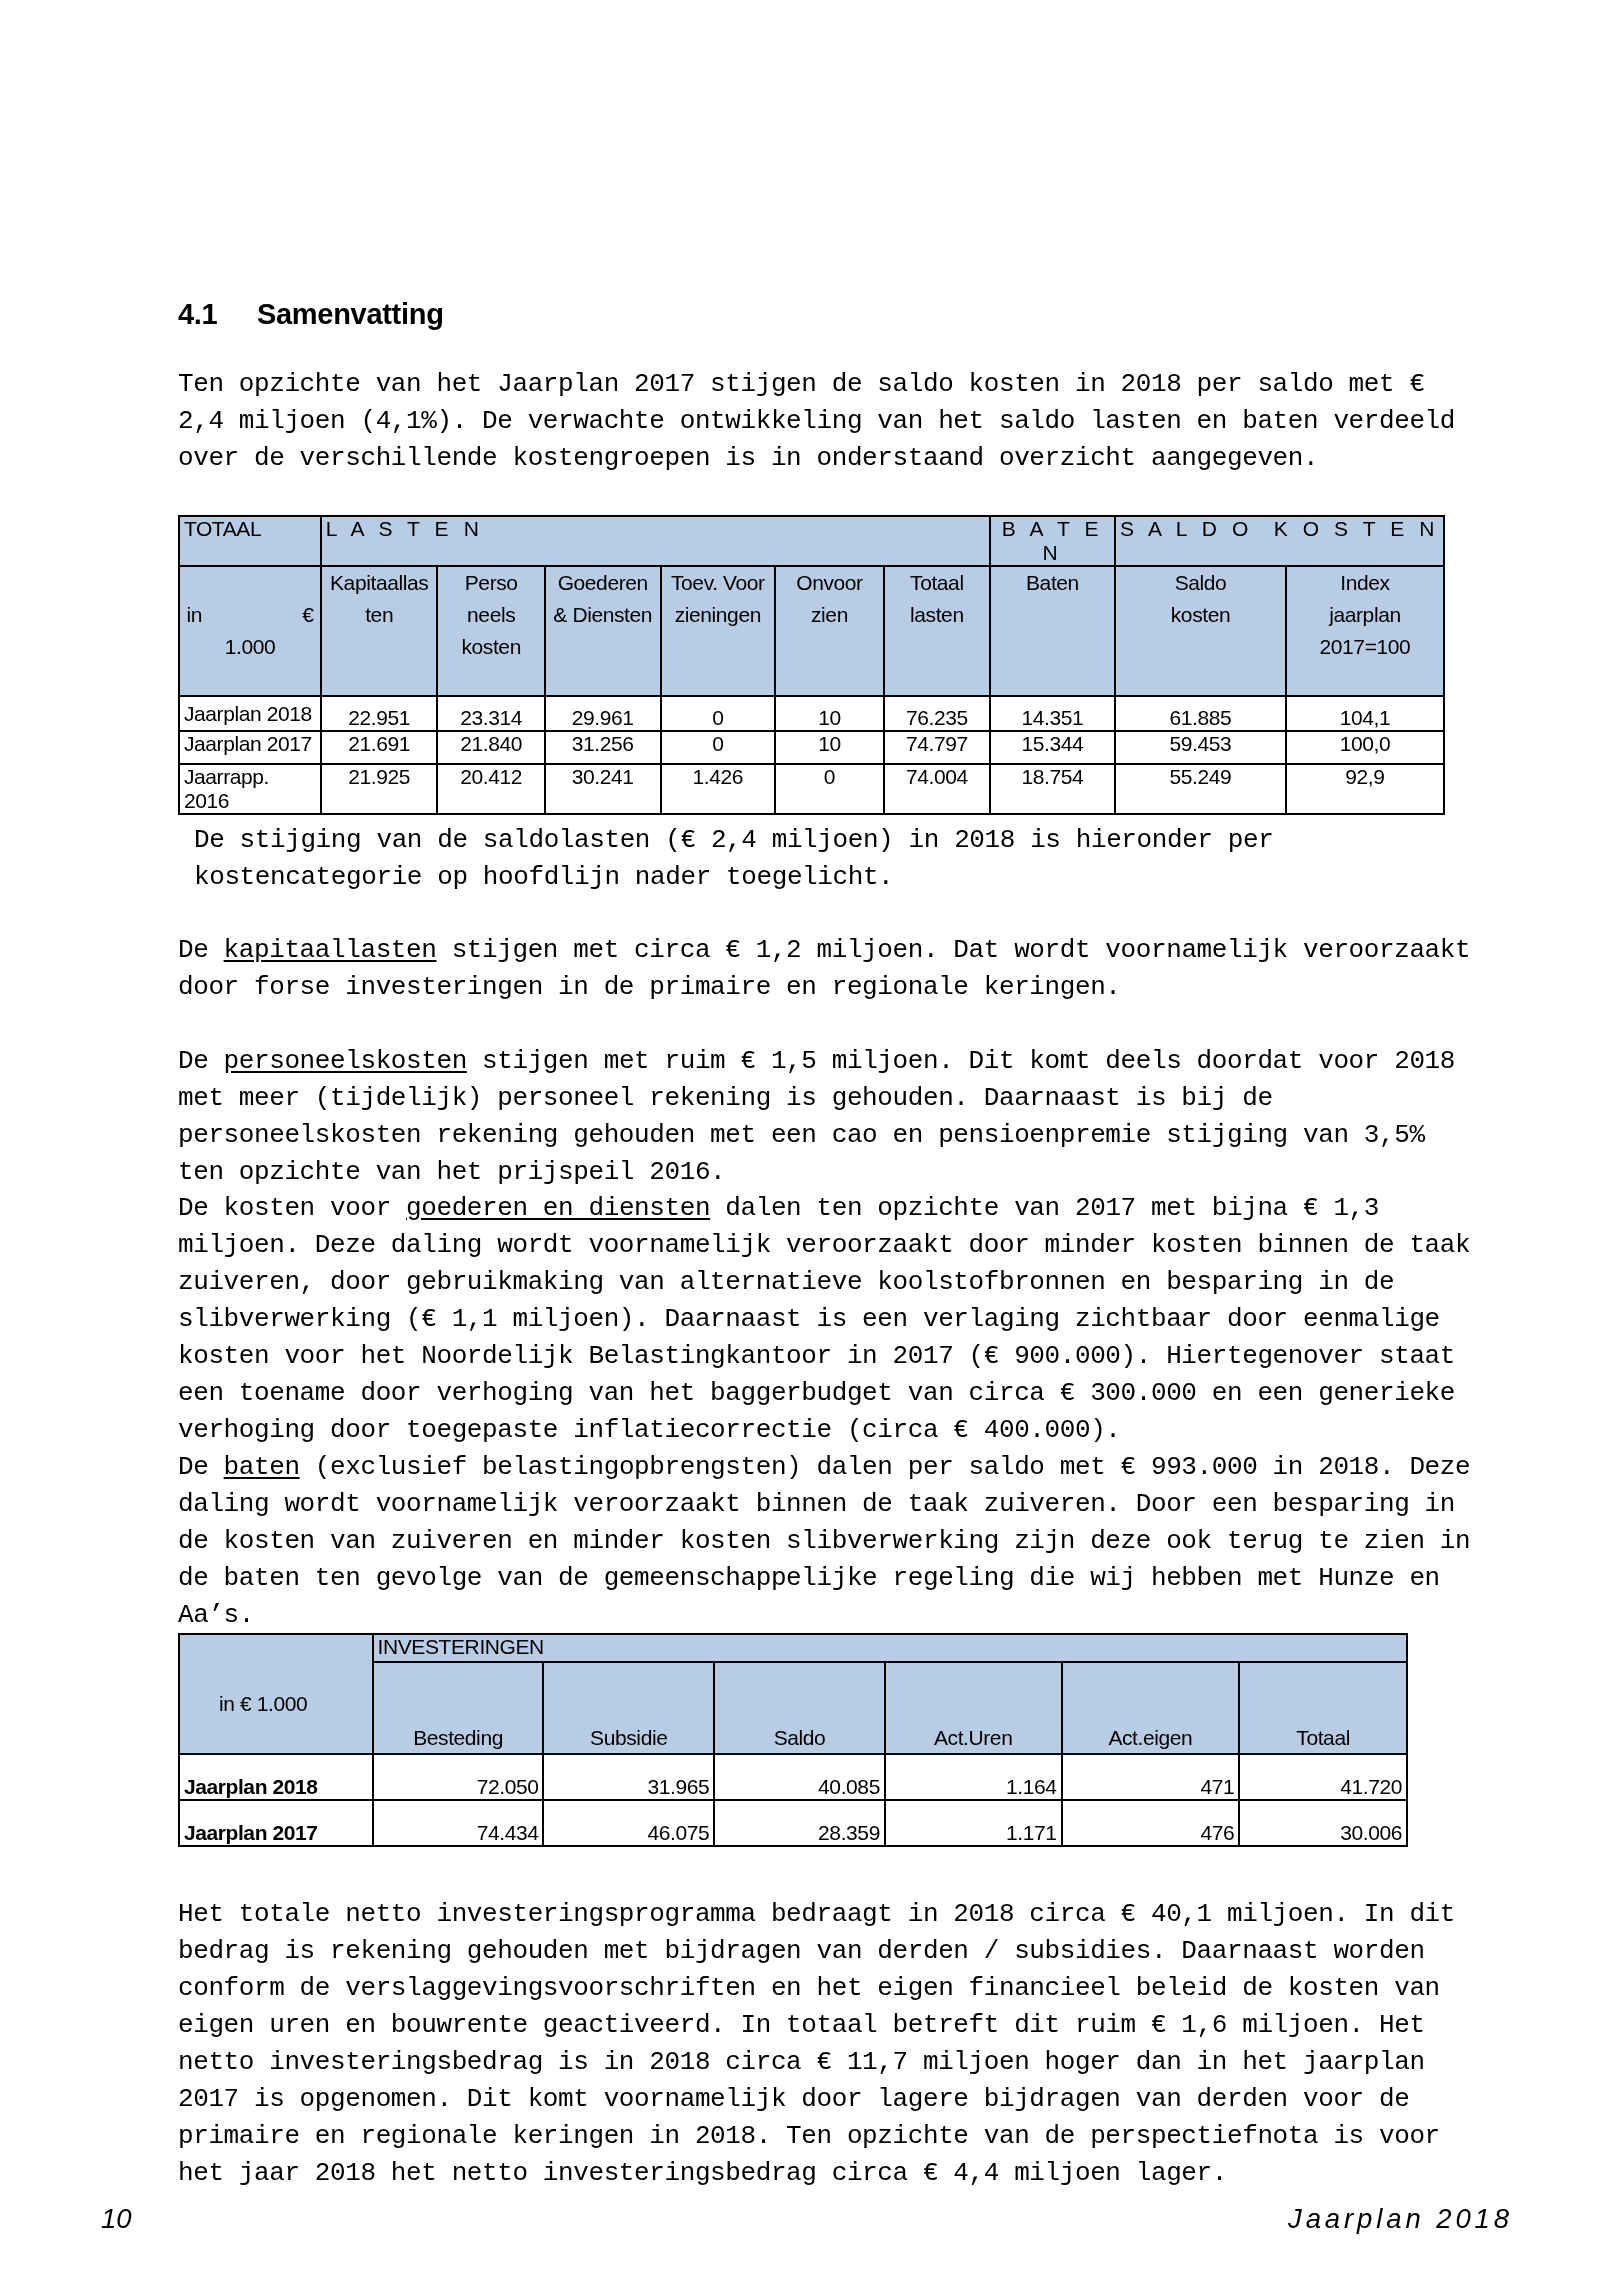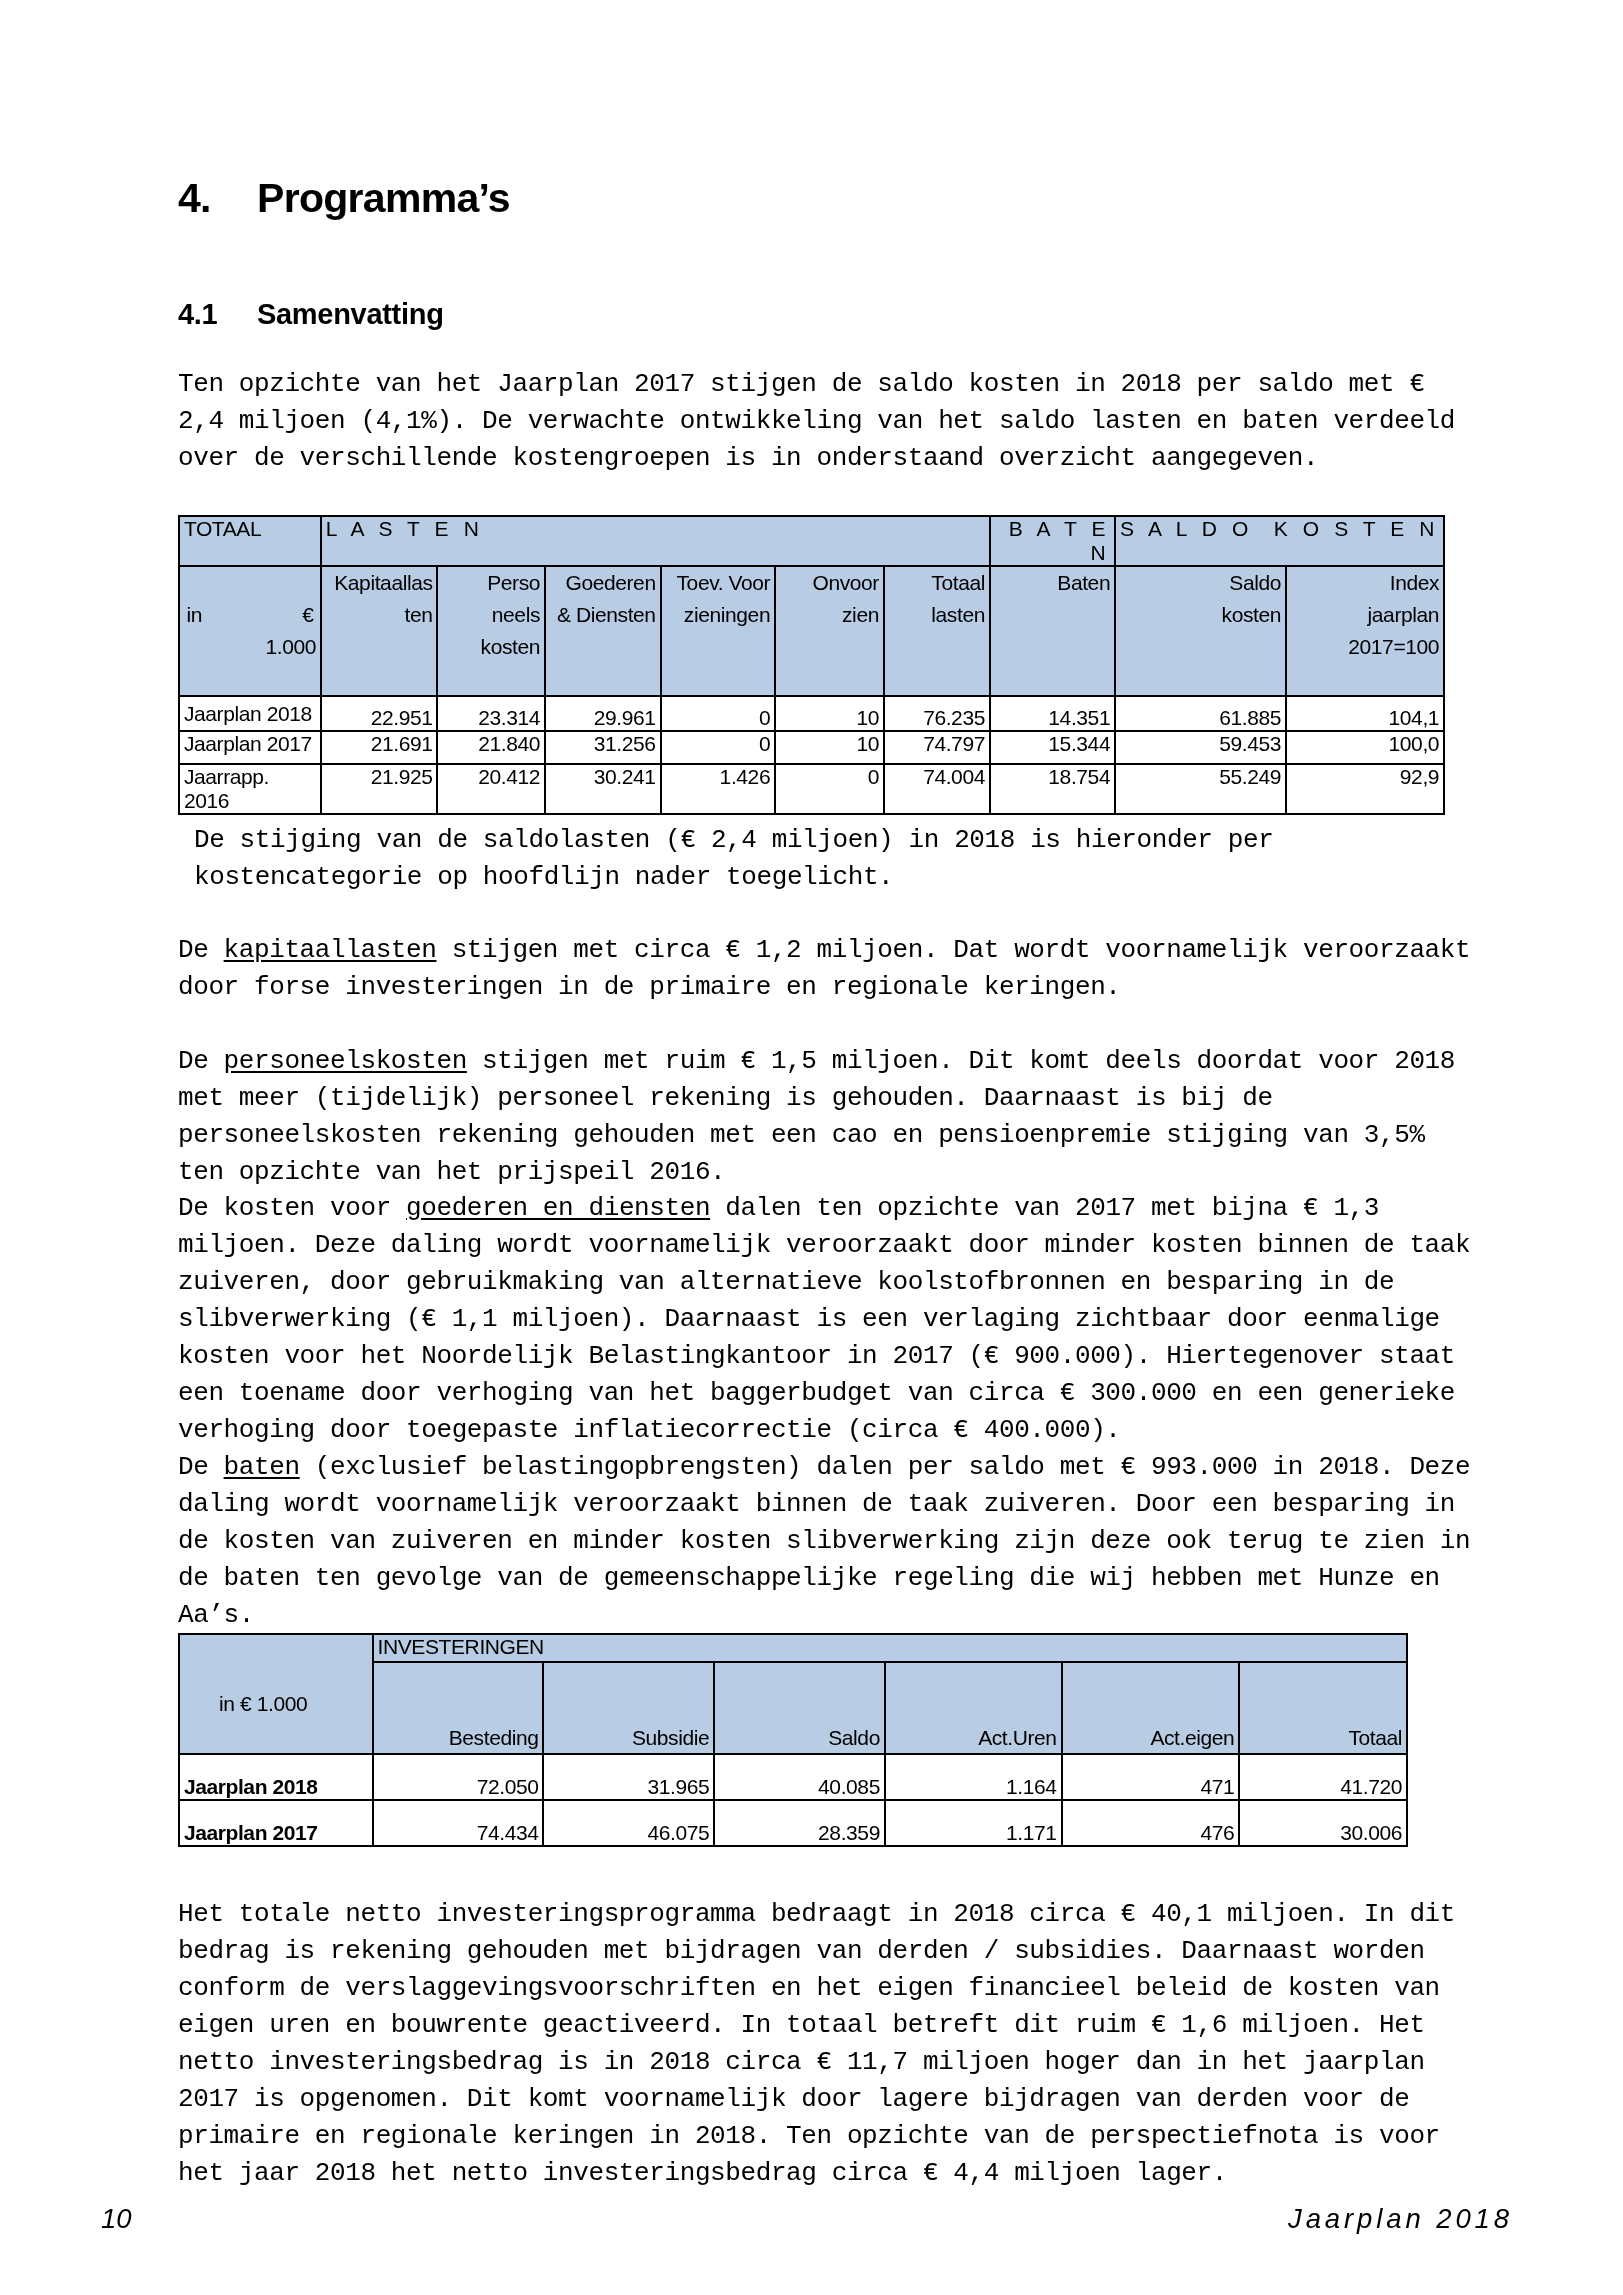--- a/index.html
+++ b/index.html
@@ -10,35 +10,32 @@
   .h1 .num { display:inline-block; width:79px; }
   .h2 { position:absolute; left:178px; top:298px; font-size:29px; font-weight:bold; letter-spacing:-0.3px; }
   .h2 .num { display:inline-block; width:79px; }
   .para { position:absolute; left:178px; width:1302px; font-size:26px; line-height:37px; letter-spacing:-0.4px;font-family:Liberation Mono, monospace; }
   .para u { text-decoration:underline; text-underline-offset:3.3px; }
 
   table.t { position:absolute; border-collapse:collapse; font-size:21px; letter-spacing:-0.4px; }
   table.t td { border:2px solid #000; padding:0 3.9px; vertical-align:top; }
   .hdr { background:#b8cce4; }
   .spaced { letter-spacing:4.6px; }
-  .c { text-align:right; }
+  .c { text-align:center; }
   .r { text-align:right; }
   .bold { font-weight:bold; }
 
   .footer-left { position:absolute; left:101px; top:2203px; font-size:27.5px; font-style:italic; }
   .footer-right { position:absolute; right:110px; top:2203px; font-size:27.5px; font-style:italic; letter-spacing:3.9px; }
 </style>
 </head>
 <body>
 
 <div class="page">
 
-  <div class="h1">
-    <span class="num">4.</span><span>Programma’s</span>
-  </div>
 
   <div class="h2">
     <span class="num">4.1</span><span>Samenvatting</span>
   </div>
 
   <div class="para" style="top:366px;">Ten opzichte van het Jaarplan 2017 stijgen de saldo kosten in 2018 per saldo met € 2,4 miljoen (4,1%). De verwachte ontwikkeling van het saldo lasten en baten verdeeld over de verschillende kostengroepen is in onderstaand overzicht aangegeven.</div>
 
   <table class="t" style="left:178px; top:515px; width:1267px;">
     <colgroup>
       <col style="width:161px">

